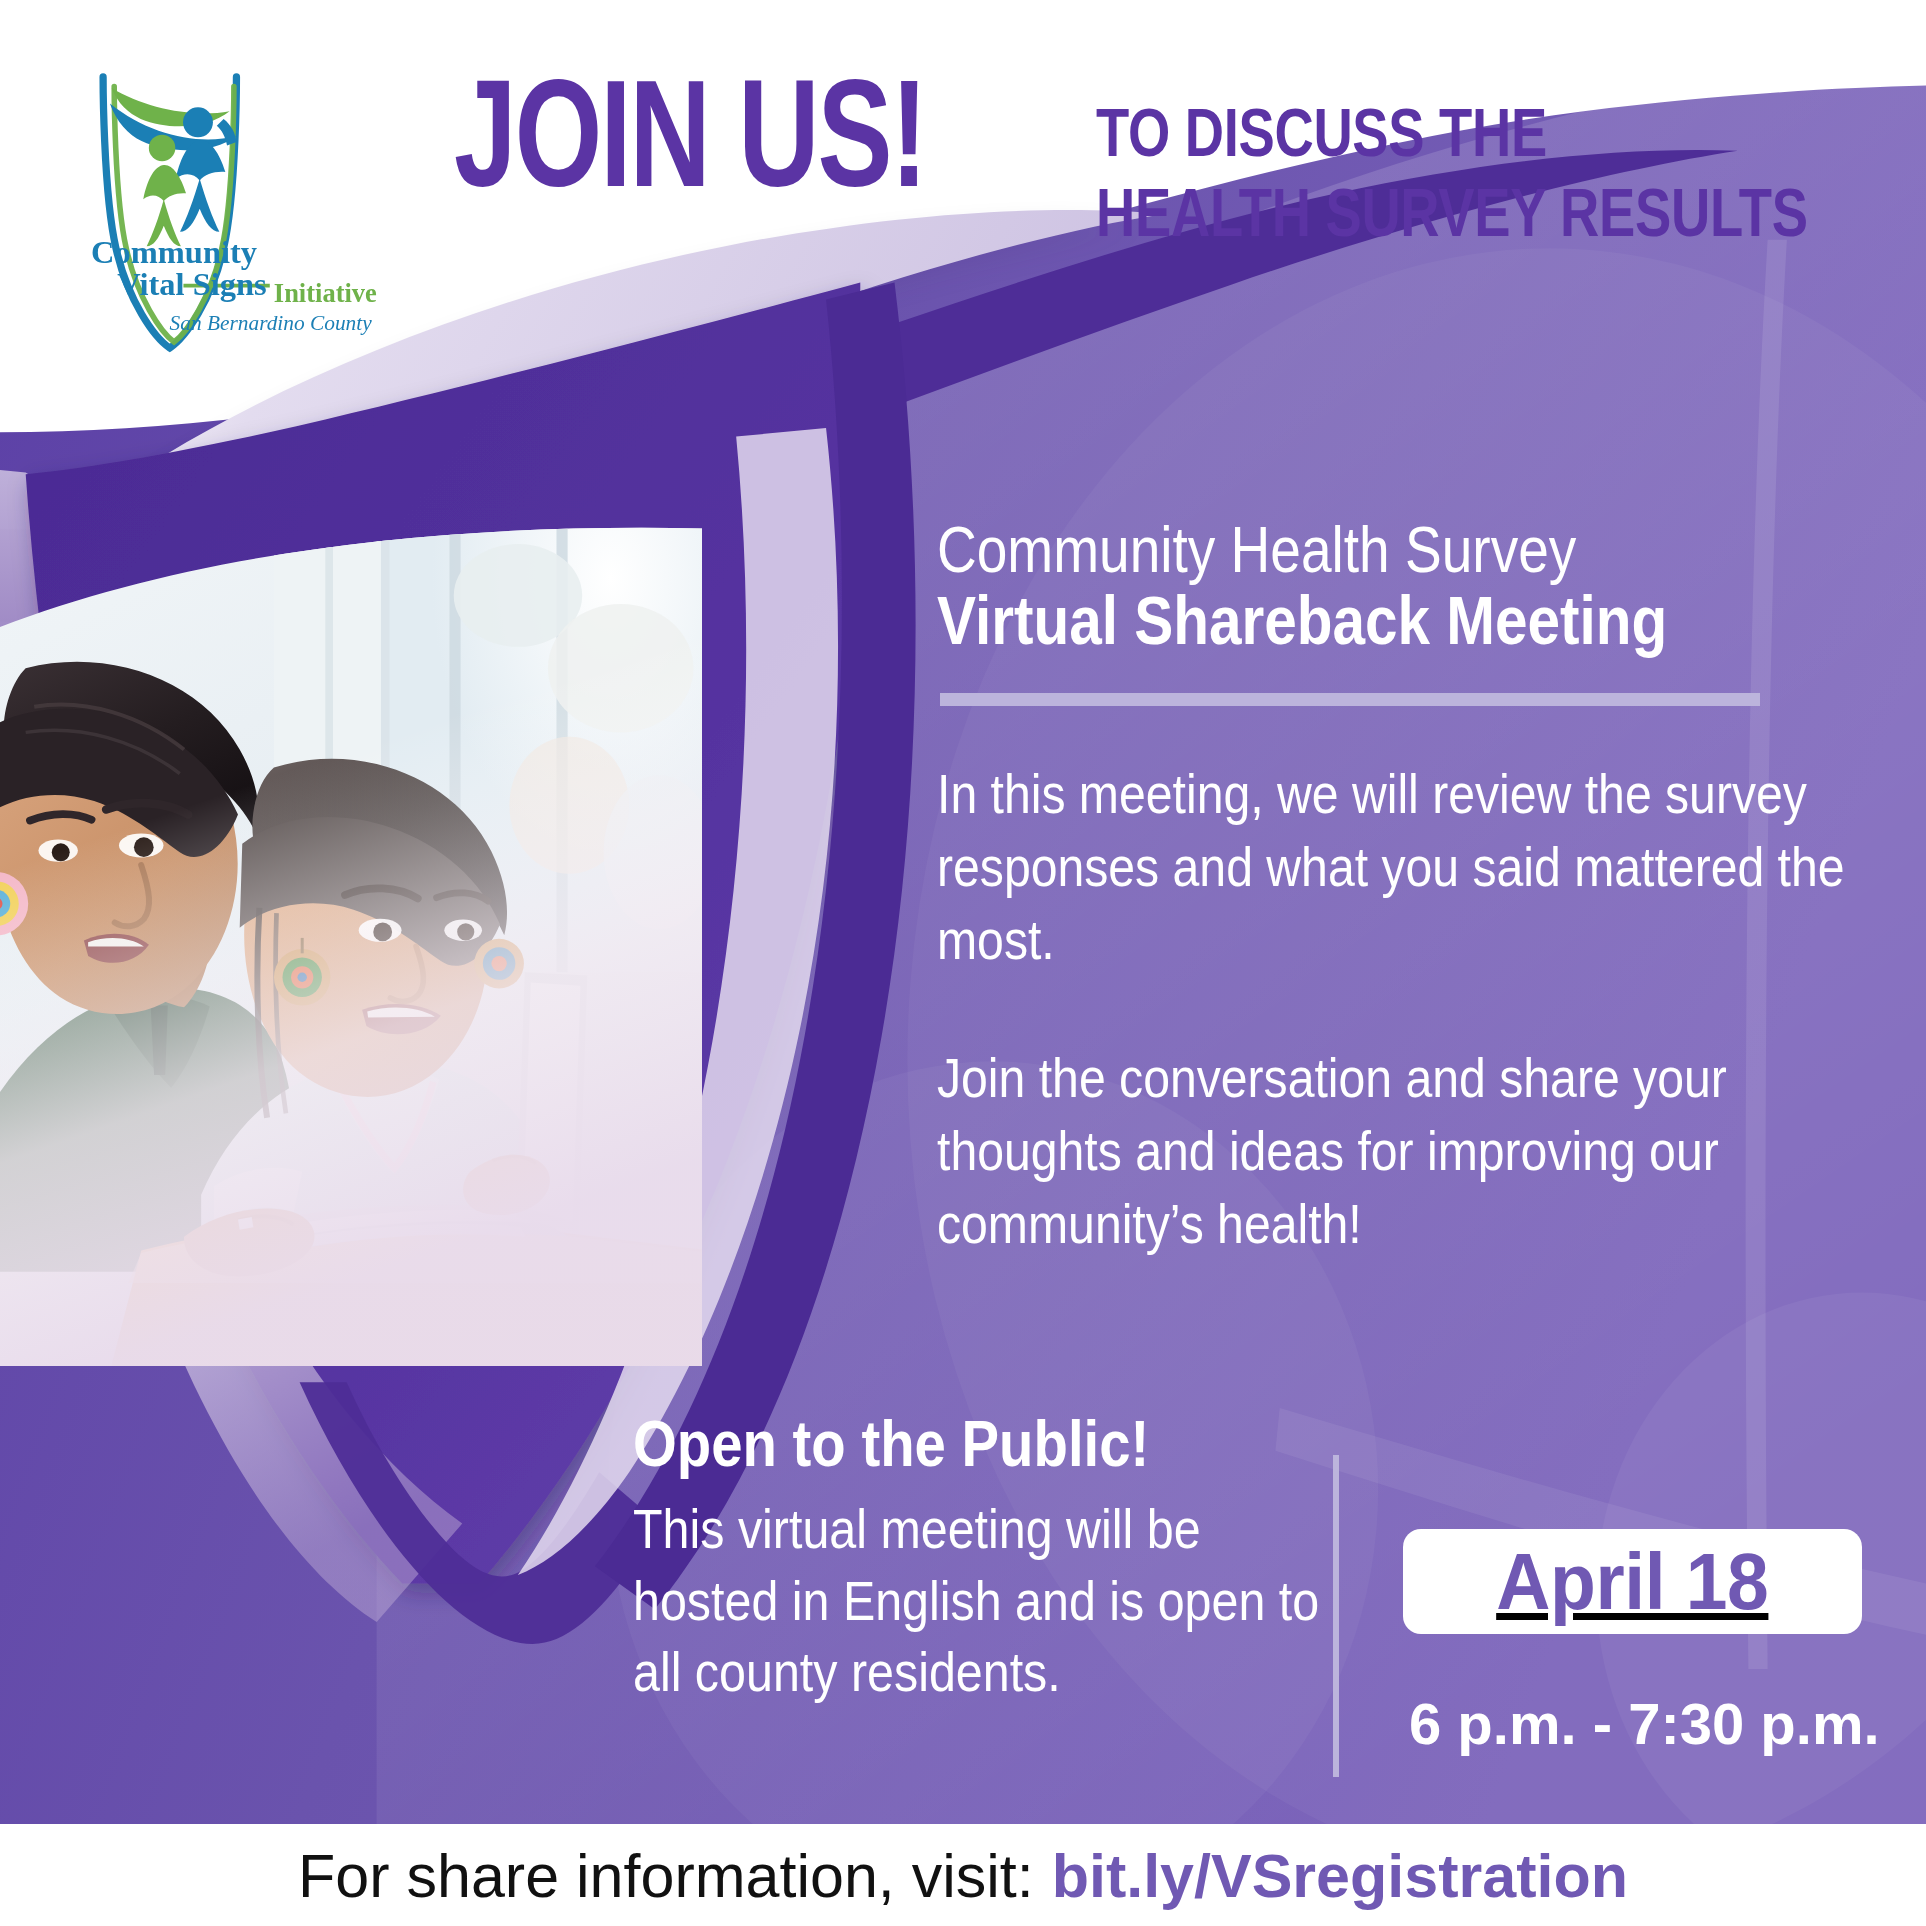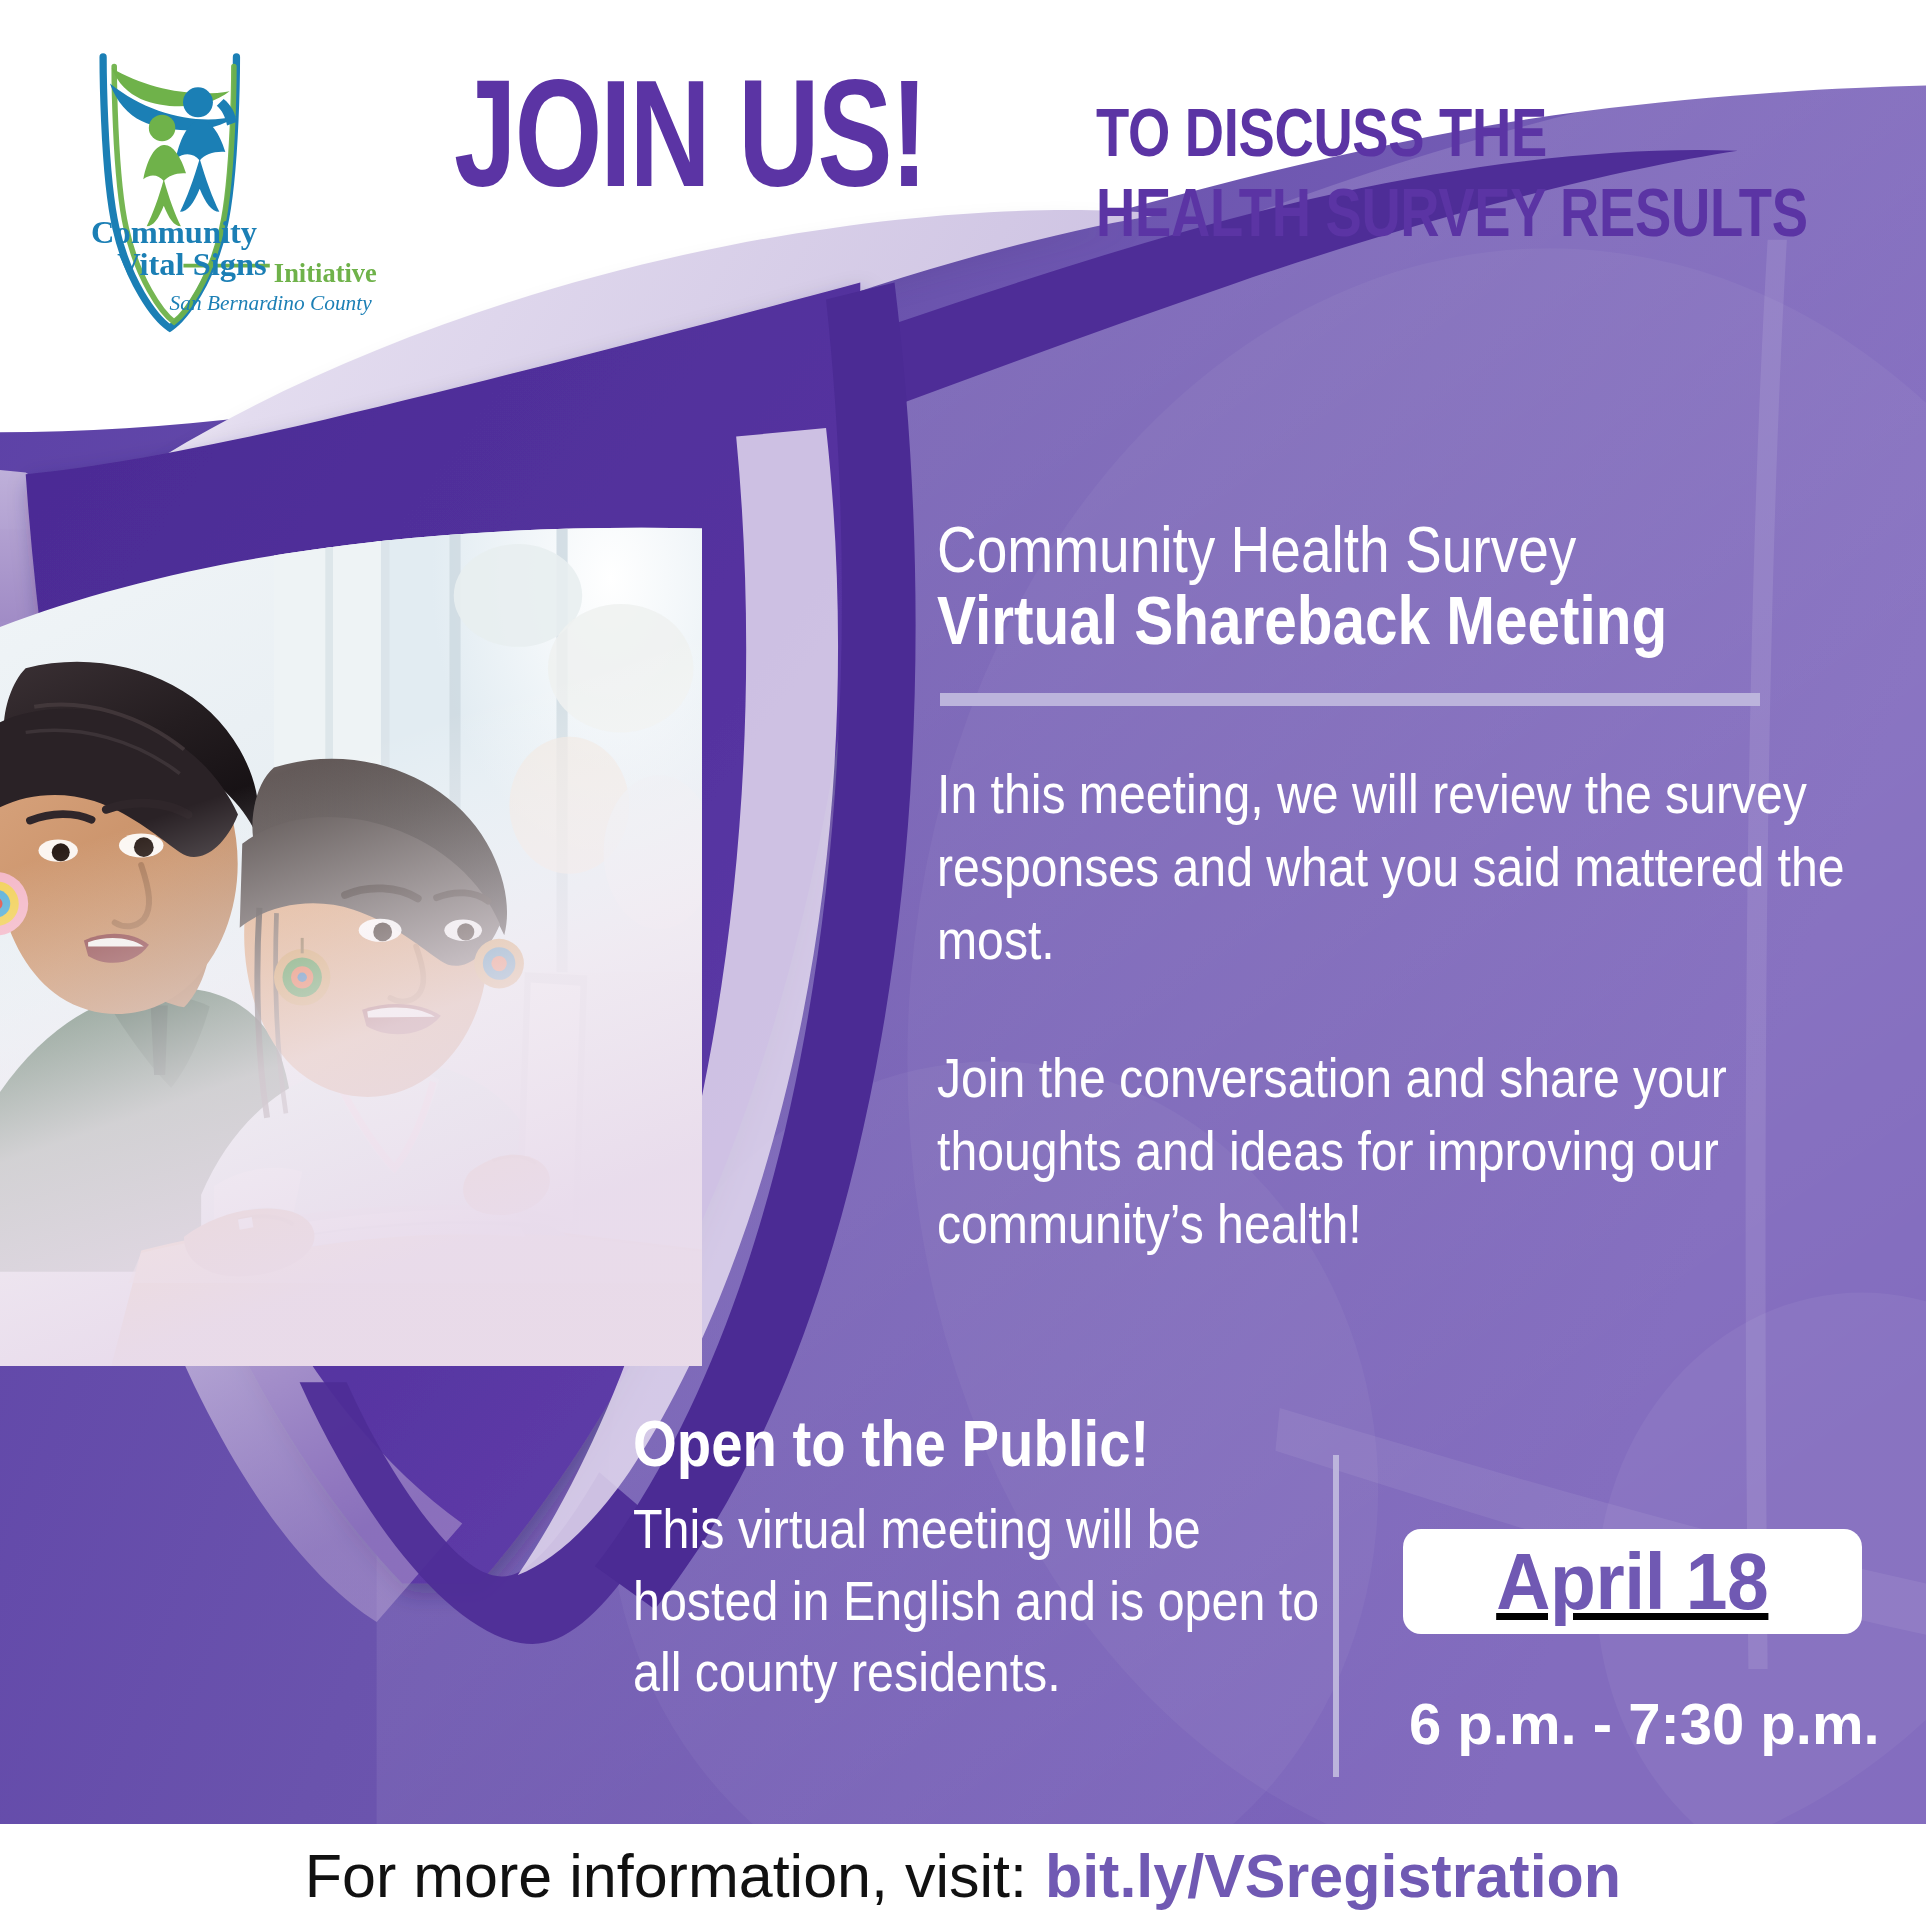--- a/index.html
+++ b/index.html
@@ -1,21 +1,21 @@
 <!DOCTYPE html>
 <html style="font-size:6.8px"><head>
 <meta charset="utf-8">
 <style>
   html,body{margin:0;padding:0;background:#fff;}
   body{width:1926px;height:1926px;overflow:hidden;font-family:"Liberation Sans",sans-serif;}
 
   #flyer{position:relative;width:1926px;height:1926px;background:#ffffff;overflow:hidden;}
 
   
-  #logo{position:absolute;left:86px;top:44px;width:312px;height:291px;}
+  #logo{position:absolute;left:86px;top:64px;width:312px;height:291px;}
   #logo svg{width:100%;height:100%;display:block;}
 
   #join-us{
     position:absolute;left:454px;top:64px;
     font-size:152px;line-height:0.92;
     font-weight:bold;color:#5b34a4;
     font-family:"Liberation Sans Narrow","Liberation Sans",sans-serif;
     transform:scaleX(0.74);transform-origin:left top;
     letter-spacing:-2.6px;white-space:nowrap;
   }
@@ -455,17 +455,17 @@
   <div class="rt" id="public-body">This virtual meeting will be hosted in English and is open to all county residents.</div>
 
   <div id="v-divider"></div>
 
   <div id="date-badge">
     <span>April 18</span>
   </div>
   <div id="time-text">6 p.m. - 7:30 p.m.</div>
 
   <div id="footer">
-    <span id="footer-label">For more information, visit:</span><span id="footer-link">bit.ly/VSregistration</span>
+    <span id="footer-label">For share information, visit:</span><span id="footer-link">bit.ly/VSregistration</span>
   </div>
 
 </div>
 
 
 </body></html>

